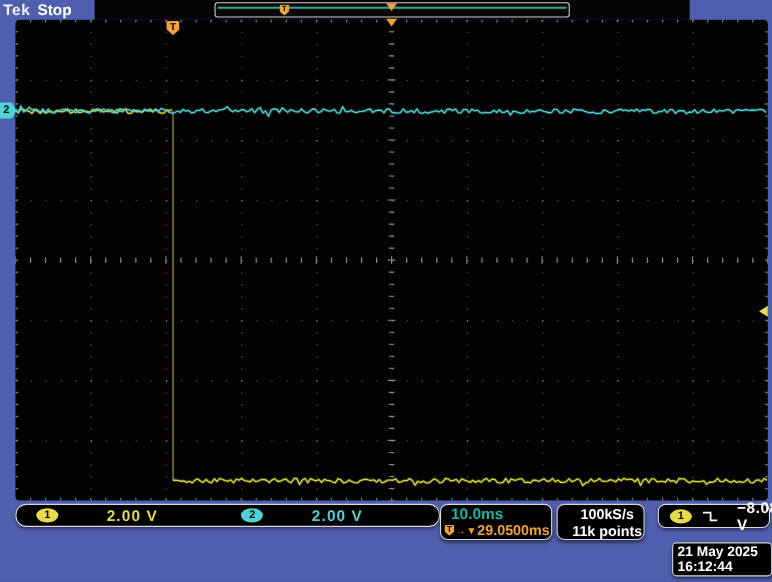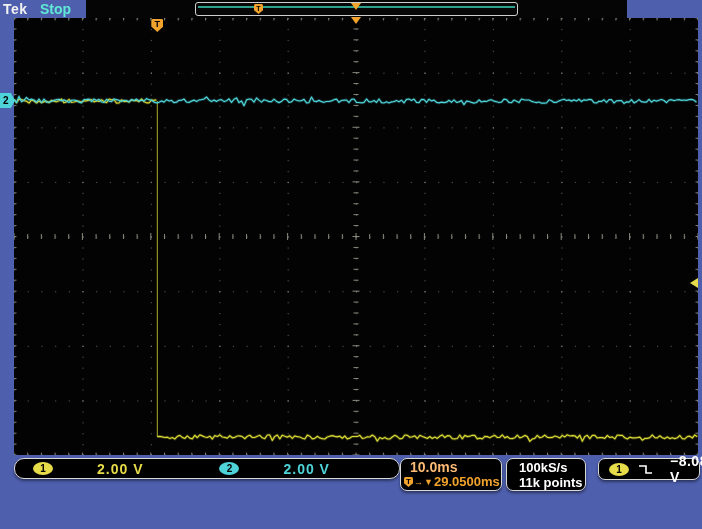--- a/index.html
+++ b/index.html
@@ -4,21 +4,21 @@
 <style>
   html,body{margin:0;padding:0;background:#222;}
   #frame{
     position:relative;width:702px;height:529px;overflow:hidden;
     background:#4e5fae;font-family:"Liberation Sans",sans-serif;
     -webkit-font-smoothing:antialiased;
   }
   
   #banner{position:absolute;left:0;top:0;width:702px;height:18px;}
   #logo{position:absolute;left:3px;top:1px;color:#f2f2f2;font:bold 14px/16px "Liberation Sans",sans-serif;letter-spacing:.5px;}
-  #acq-status{position:absolute;left:40px;top:1px;color:#5eead4;font:bold 14px/16px "Liberation Sans",sans-serif;text-align:center;}
+  #acq-status{position:absolute;left:34px;top:1px;color:#ffffff;font:bold 14px/16px "Liberation Sans",sans-serif;text-align:center;}
   #top-strip{position:absolute;left:86px;top:0;width:541px;height:18px;background:#050505;}
   
   #preview-bar{position:absolute;left:109px;top:2px;width:321px;height:12px;background:#070707;border:1px solid #cfcfcf;border-radius:3px;}
   #preview-trace{position:absolute;left:2px;right:2px;top:3px;height:1.5px;background:#2fa08e;}
   #preview-trig{position:absolute;left:58px;top:1px;width:9px;height:10px;background:#f2a32d;clip-path:polygon(8% 0,92% 0,100% 15%,100% 62%,50% 100%,0 62%,0 15%);color:#000;font:bold 7px/9px "Liberation Sans",sans-serif;text-align:center;}
   #preview-center-arrow{position:absolute;left:155px;top:0;width:0;height:0;border-left:5px solid transparent;border-right:5px solid transparent;border-top:7px solid #f2a32d;}
   
   #graticule{position:absolute;left:14px;top:18px;width:684px;height:437px;background:#030303;}
   
   .shield-t{position:absolute;width:12px;height:13px;background:#f2a32d;clip-path:polygon(8% 0,92% 0,100% 12%,100% 58%,50% 100%,0 58%,0 12%);color:#000;font:bold 9px/11px "Liberation Sans",sans-serif;text-align:center;z-index:5;}
@@ -30,26 +30,26 @@
   #ch-bar{left:14px;top:458px;width:384px;height:19px;border-radius:10px;display:flex;align-items:center;}
   .badge{display:inline-block;width:20px;height:13px;border-radius:50%;color:#000;font:bold 10px/13px "Liberation Sans",sans-serif;text-align:center;flex:0 0 auto;}
   .badge.y{background:#e6dc49;}
   .badge.c{background:#4ed3d8;}
   .scale-txt{font:bold 14px/16px "Liberation Sans",sans-serif;letter-spacing:1px;}
   #ch1-scale{color:#e6dc49;margin-left:44px;}
   #ch2-scale{color:#4ed3d8;margin-left:44px;}
   #ch-bar .badge:first-child{margin-left:18px;}
   #ch2-badge{margin-left:76px;}
   #time-box{left:400px;top:458px;width:100px;height:31px;border-radius:7px;padding:0;}
-  #timebase{font:bold 14px/15px "Liberation Sans",sans-serif;color:#fdba74;margin:1px 0 0 9px;}
+  #timebase{font:bold 14px/15px "Liberation Sans",sans-serif;color:#14b8a6;margin:1px 0 0 9px;}
   #delay-line{display:flex;align-items:center;margin:0 0 0 3px;color:#f2a32d;font:bold 13px/14px "Liberation Sans",sans-serif;}
   #delay-badge{display:inline-block;width:9px;height:10px;background:#f2a32d;clip-path:polygon(8% 0,92% 0,100% 15%,100% 62%,50% 100%,0 62%,0 15%);color:#000;font:bold 8px/9px "Liberation Sans",sans-serif;text-align:center;margin-right:1px;}
   .delay-sym{font-size:9px;margin-right:1px;}
   #acq-box{left:506px;top:458px;width:78px;height:31px;border-radius:7px;}
-  #acq-box div{font:bold 13px/15px "Liberation Sans",sans-serif;margin-left:12px;}
+  #acq-box div{font:bold 13px/15px "Liberation Sans",sans-serif;margin-left:12px;text-align:center;}
   #acq-box div:first-child{margin-top:1px;}
   #trig-box{left:598px;top:458px;width:100px;height:20px;border-radius:7px;display:flex;align-items:center;}
   #trig-box .badge{margin-left:10px;}
   #edge-glyph{margin-left:9px;flex:0 0 auto;}
   #trig-level{font:bold 14px/16px "Liberation Sans",sans-serif;letter-spacing:.5px;margin-left:16px;}
   #dt-box{left:611px;top:493px;width:89px;height:29px;border-radius:4px;border-width:1.5px;}
   #dt-box div{font:bold 12.5px/14px "Liberation Sans",sans-serif;margin-left:4px;}
   #dt-box div:first-child{margin-top:0;}
 </style>
 </head>
@@ -1295,14 +1295,18 @@
   </div>
 
   <div id="trig-box" class="robox">
     <span class="badge y">1</span>
     <svg id="edge-glyph" width="16" height="12" xmlns="http://www.w3.org/2000/svg">
       <polyline points="1,3 8,3 8,10 14,10" fill="none" stroke="#ffffff" stroke-width="1.6"></polyline>
     </svg>
     <span id="trig-level">−8.08 V</span>
   </div>
 
+  <div id="dt-box" class="robox">
+    <div>21 May 2025</div>
+    <div>16:12:44</div>
+  </div>
 
 </div>
 
 </body></html>

